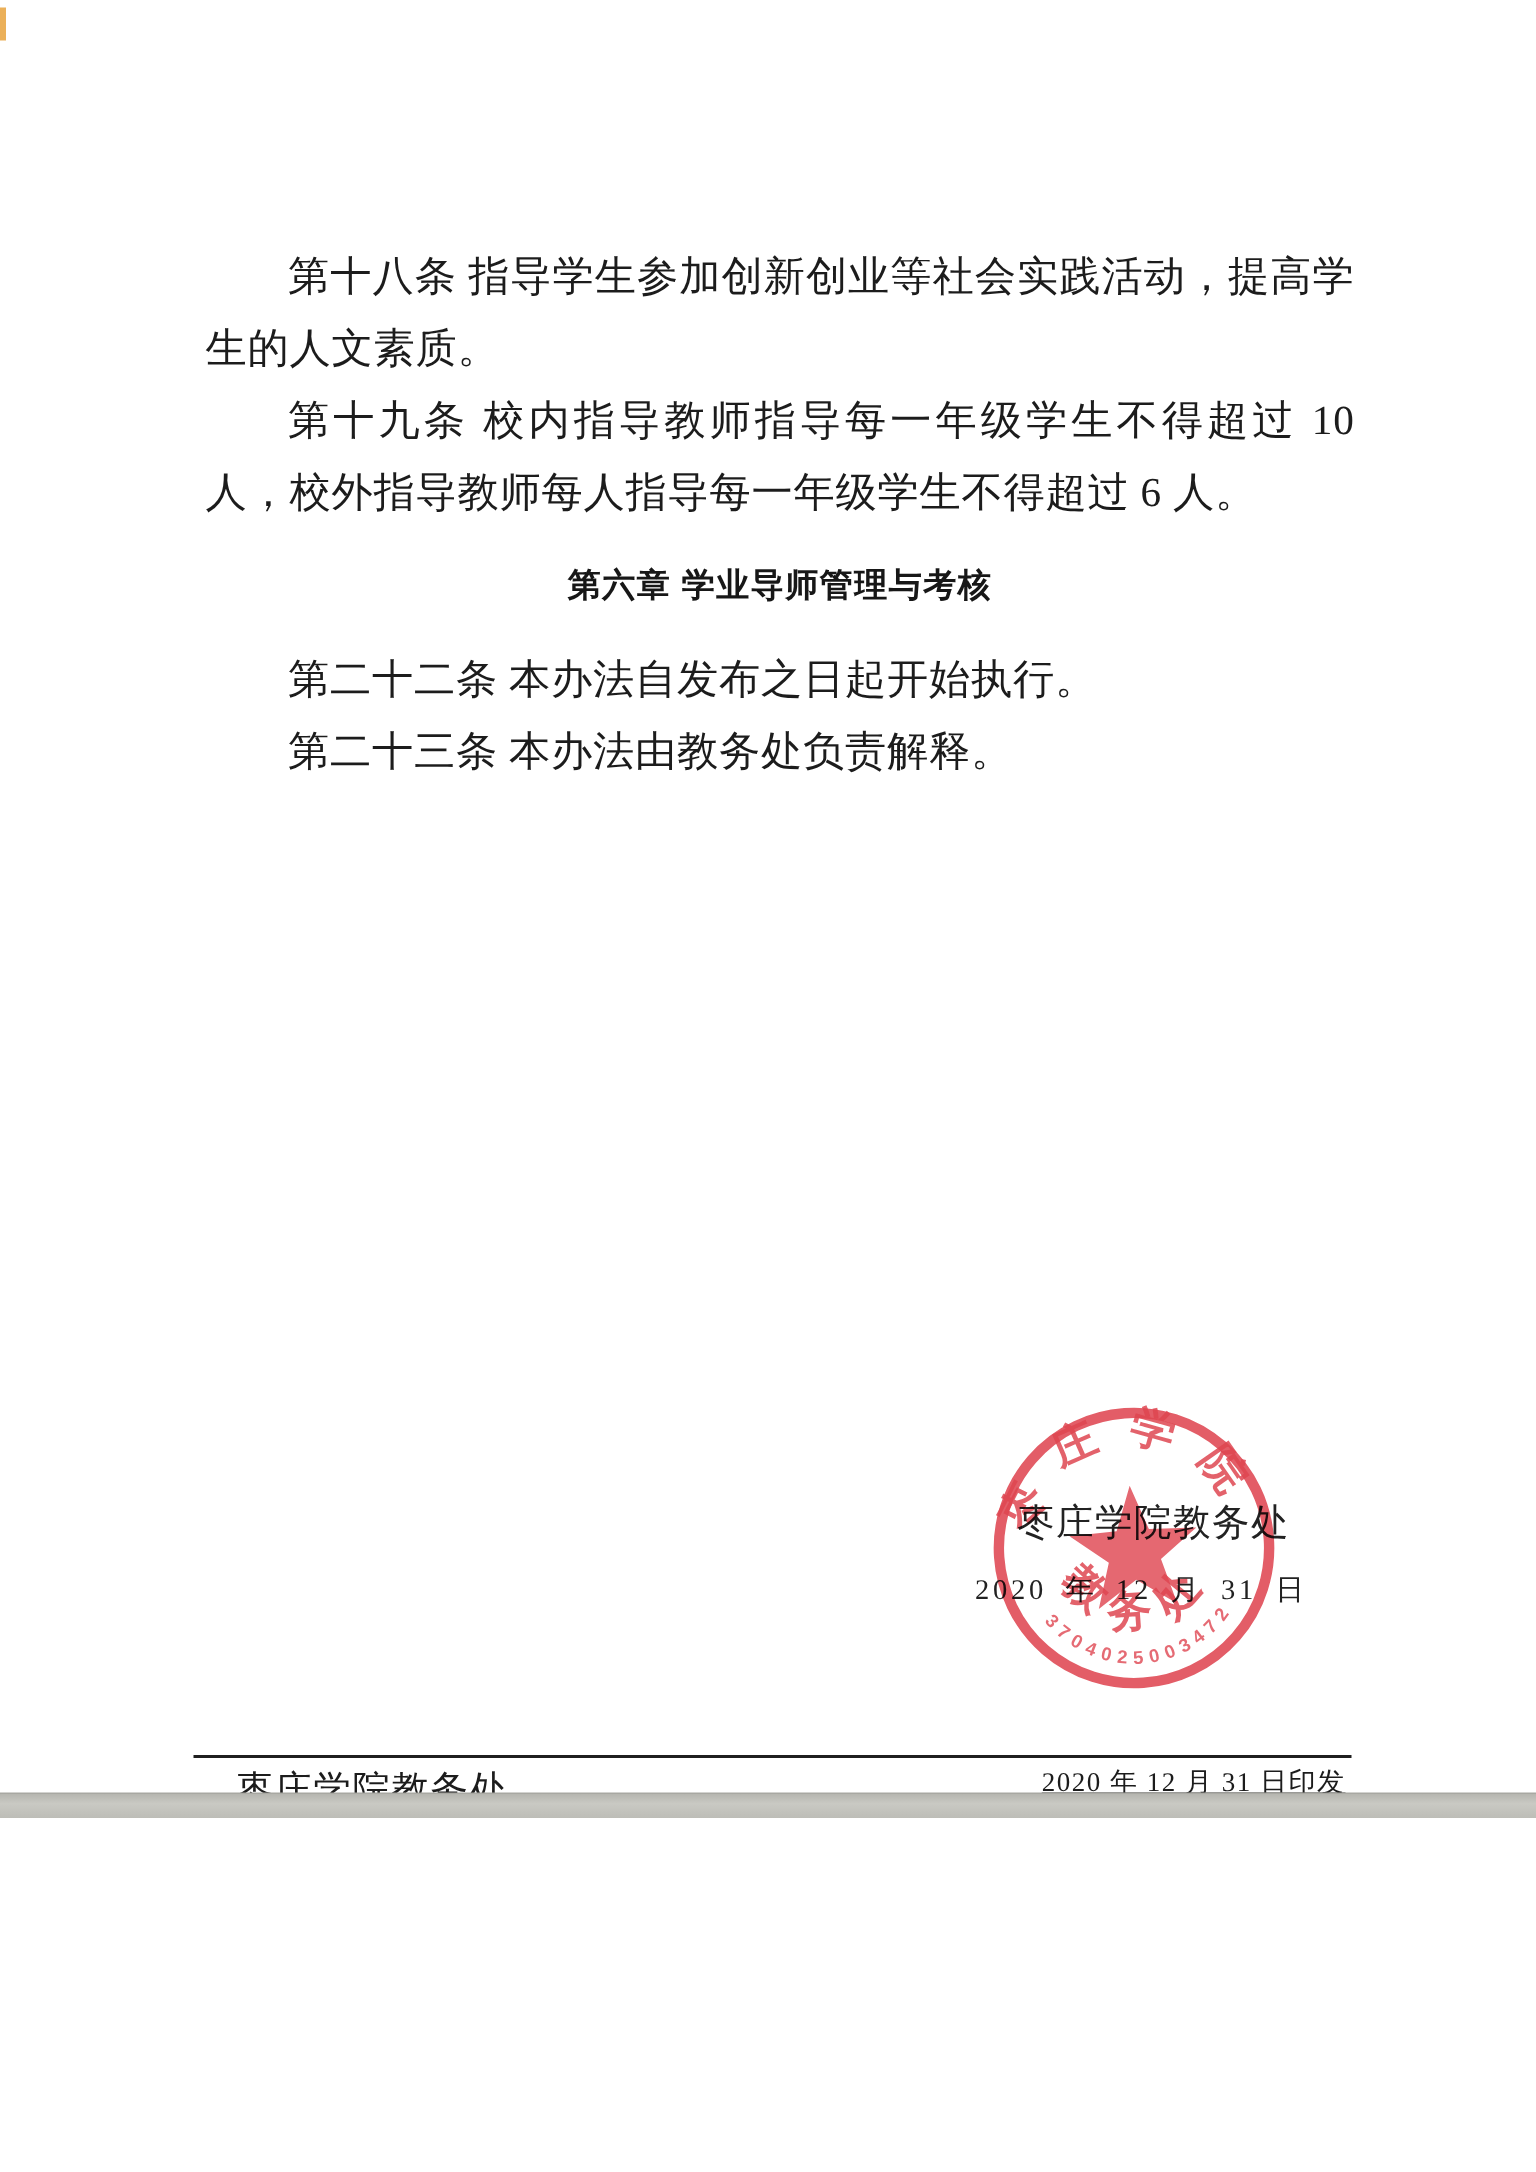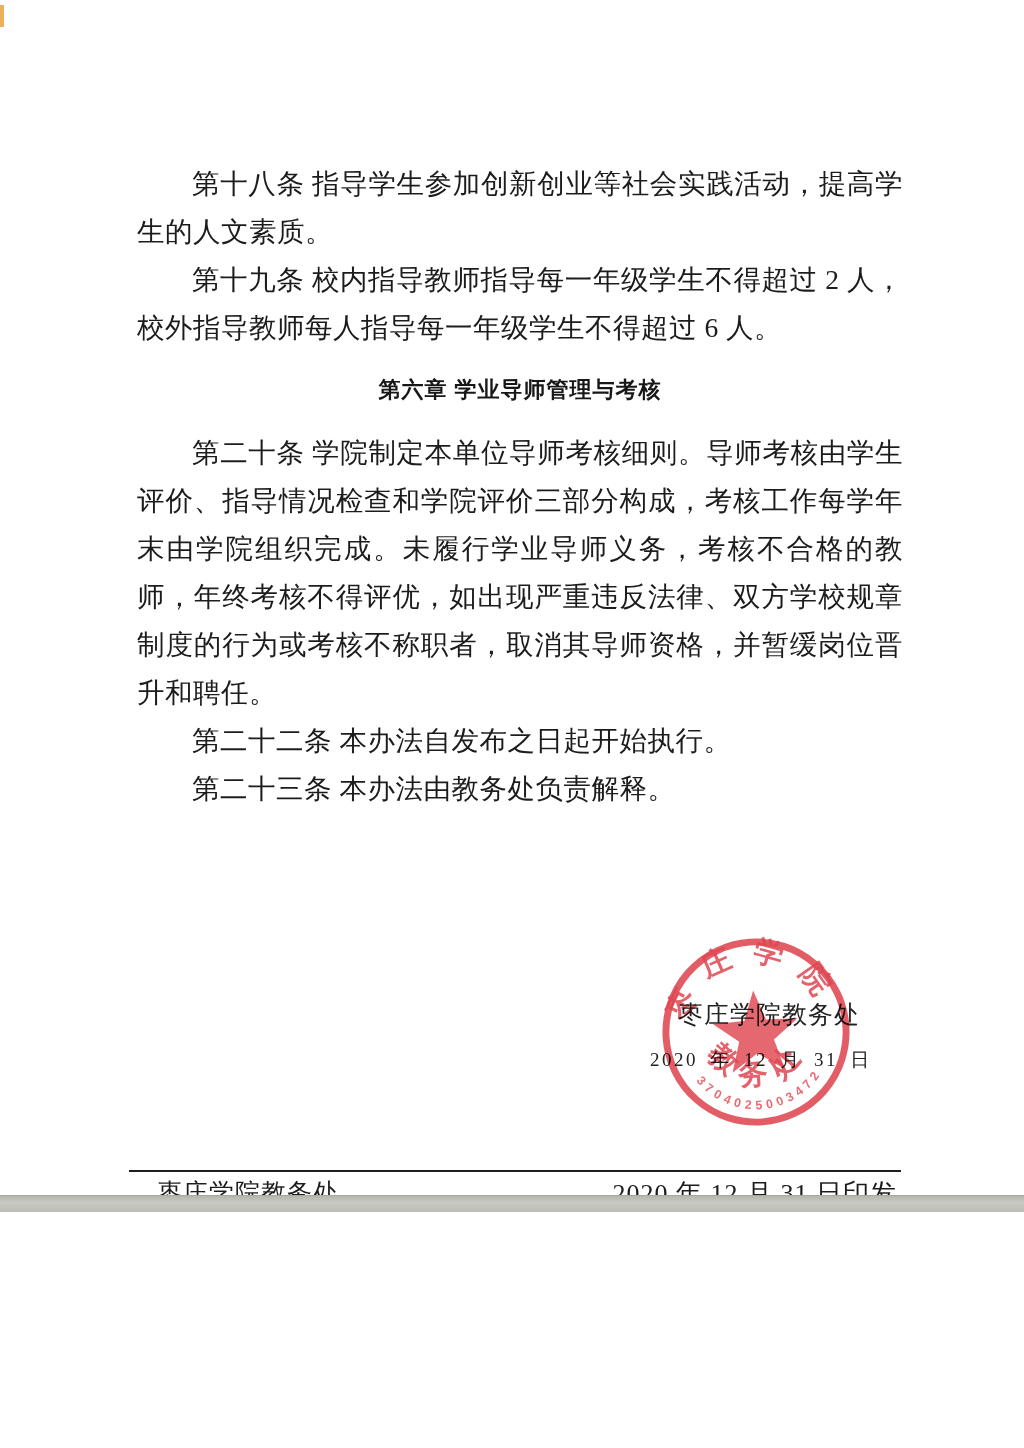--- a/index.html
+++ b/index.html
@@ -68,21 +68,21 @@
   }
   .footer-rule-2{
     position:absolute;left:125px;top:1204px;width:776px;height:2px;background:#1f1f1f;
   }
   .footer-issuer{
     position:absolute;left:157px;top:1176px;
     font-size:25px;letter-spacing:1px;white-space:nowrap;
   }
   .footer-printed{
     position:absolute;right:127px;top:1176px;
-    font-size:26px;letter-spacing:1px;white-space:nowrap;text-decoration:underline;
+    font-size:18px;letter-spacing:1px;white-space:nowrap;text-decoration:underline;
   }
   .footer-copies{
     position:absolute;right:129px;top:1211px;
     font-size:25px;letter-spacing:2px;white-space:nowrap;
   }
   .copies-underline{
     position:absolute;left:762px;top:1243px;width:136px;height:2px;background:#1f1f1f;
   }
   .page-number{
     position:absolute;left:128px;top:1286px;
@@ -92,23 +92,22 @@
 </style>
 </head>
 <body>
 
 <div class="page">
 
   <div class="artifact-top-left"></div>
 
   <div class="content">
     <p>第十八条 指导学生参加创新创业等社会实践活动，提高学生的人文素质。</p>
-    <p>第十九条 校内指导教师指导每一年级学生不得超过 2 人，校外指导教师每人指导每一年级学生不得超过 6 人。</p>
+    <p>第十九条 校内指导教师指导每一年级学生不得超过 10 人，校外指导教师每人指导每一年级学生不得超过 6 人。</p>
     <div class="chapter-heading">第六章 学业导师管理与考核</div>
-    <p>第二十条 学院制定本单位导师考核细则。导师考核由学生评价、指导情况检查和学院评价三部分构成，考核工作每学年末由学院组织完成。未履行学业导师义务，考核不合格的教师，年终考核不得评优，如出现严重违反法律、双方学校规章制度的行为或考核不称职者，取消其导师资格，并暂缓岗位晋升和聘任。</p>
     <p>第二十二条 本办法自发布之日起开始执行。</p>
     <p>第二十三条 本办法由教务处负责解释。</p>
   </div>
 
   <div class="signature-org">枣庄学院教务处</div>
   <div class="signature-date">2020 年 12 月 31 日</div>
 
   <svg class="stamp" viewBox="0 0 200 200" xmlns="http://www.w3.org/2000/svg">
     <defs>
       <path id="arcTop" d="M 30,100 A 70,70 0 0 1 170,100" fill="none"></path>

